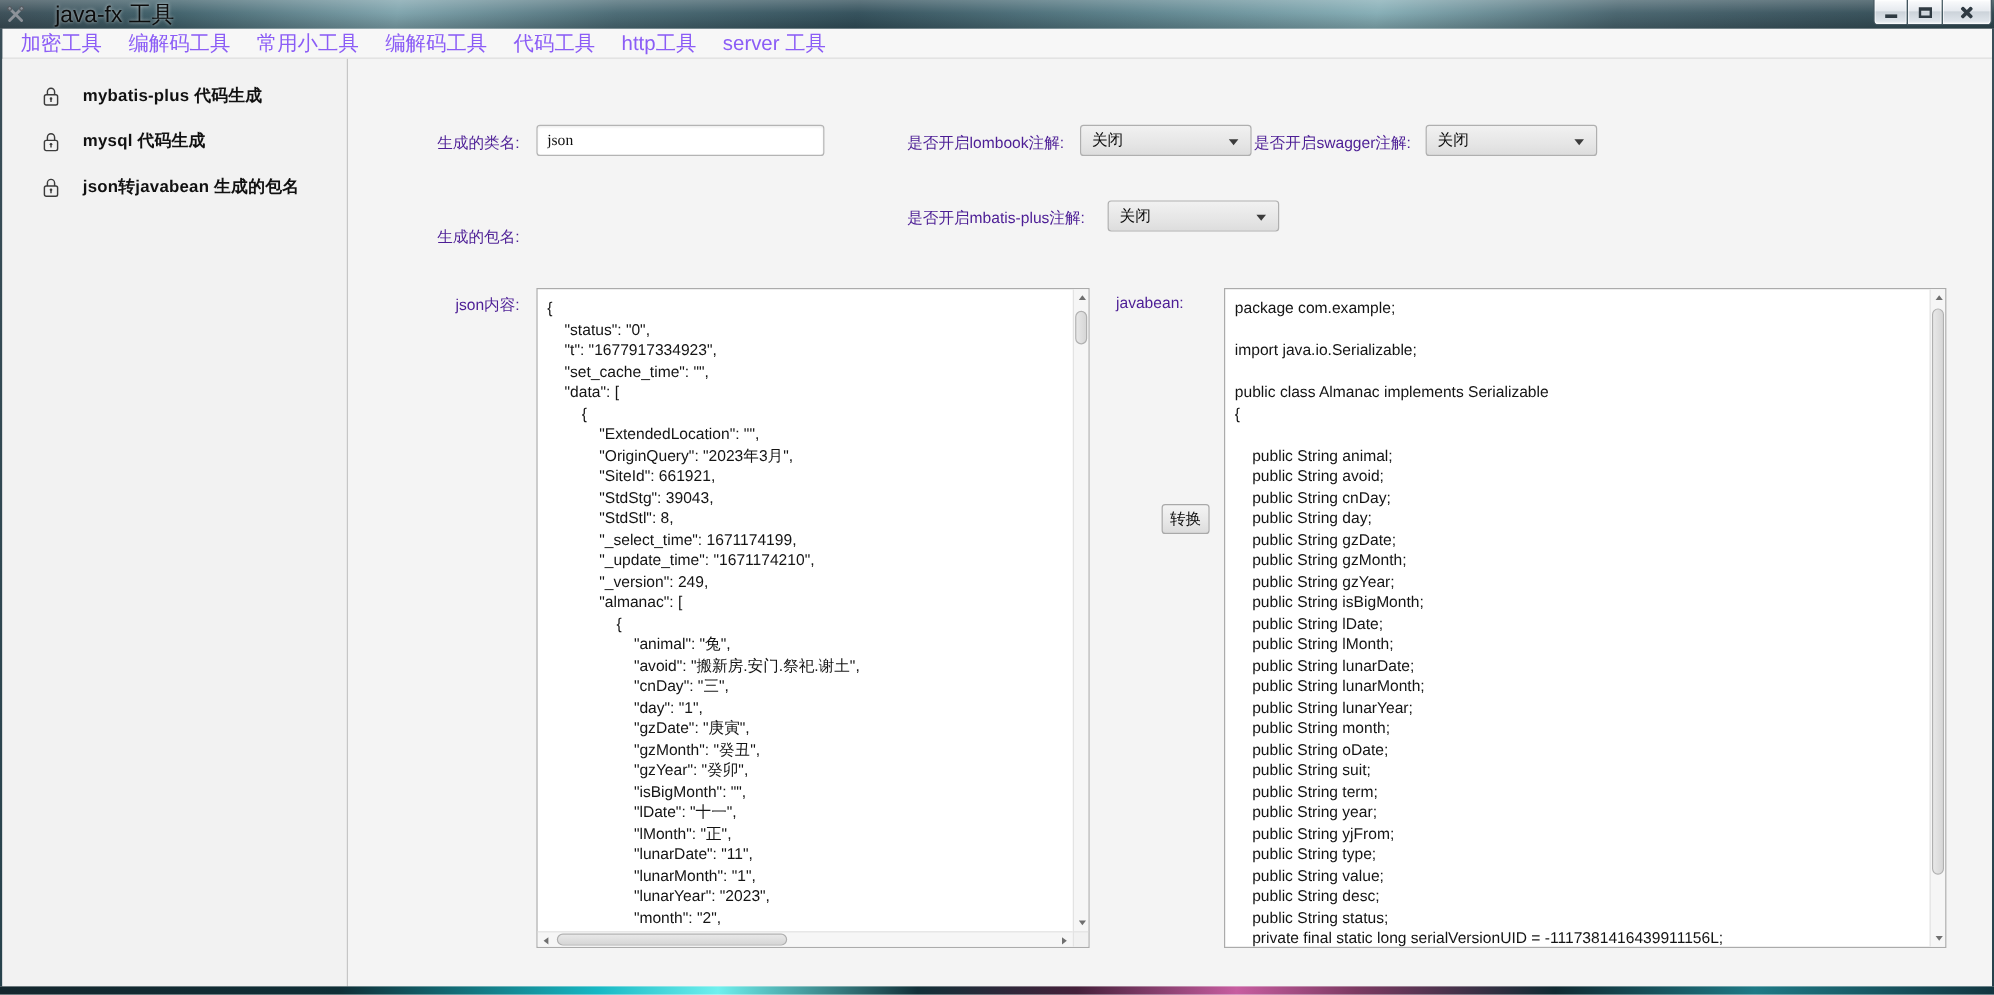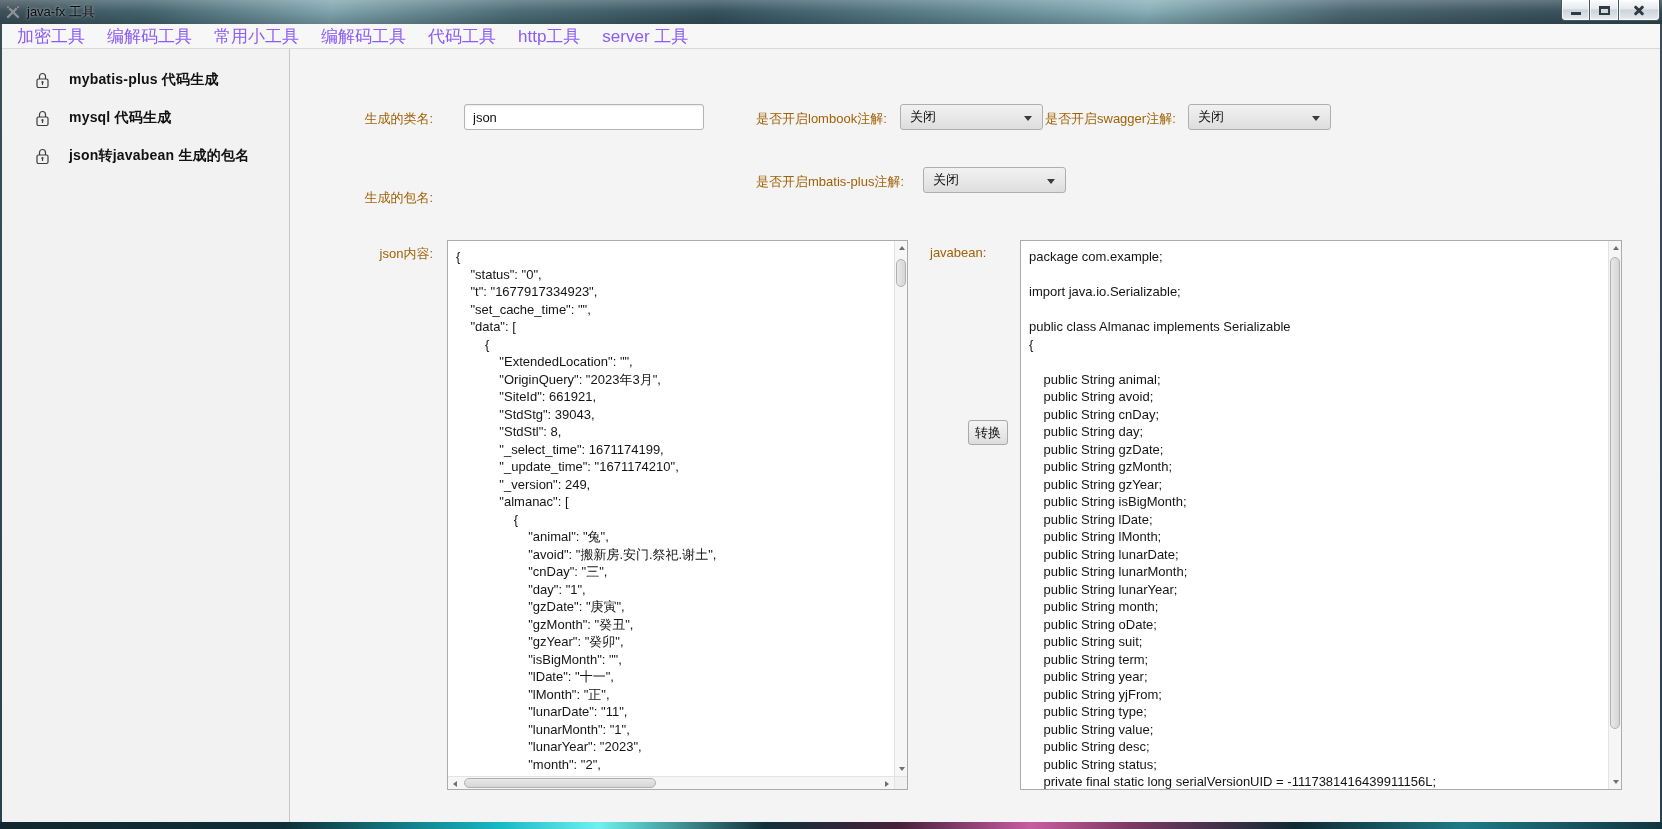--- a/index.html
+++ b/index.html
@@ -9,21 +9,21 @@
 
   
   .titlebar {
     position:absolute; left:0; top:0; width:1662px; height:24px;
     background:
       linear-gradient(180deg, rgba(255,255,255,.22), rgba(255,255,255,.02) 45%, rgba(0,0,0,.18)),
       linear-gradient(100deg,#3b4e57 0%,#41626c 9%,#7fa4ad 20%,#4b6b75 31%,#33505b 43%,#5d838d 57%,#86aeb6 69%,#49656f 81%,#3a545e 91%,#2f4850 100%);
     display:flex; align-items:center;
   }
   .app-icon { width:16px; height:16px; margin:0 6px 0 5px; display:inline-flex; }
-  .title-text { font-size:13px; color:#0c0c0c; text-shadow:0 0 3px rgba(255,255,255,.7); }
+  .title-text { font-size:19px; color:#0c0c0c; text-shadow:0 0 3px rgba(255,255,255,.7);margin-left:19px; }
   .win-controls { position:absolute; right:2px; top:0; display:flex; }
   .wbtn {
     height:21px; display:flex; align-items:center; justify-content:center;
     background:linear-gradient(180deg,#fbfcfd 0%,#e6eaef 44%,#ccd3da 50%,#dde3e9 85%,#eef1f4 100%);
     border:1px solid #44565f; border-top:none; box-shadow:inset 0 0 0 1px rgba(255,255,255,.65);
     cursor:pointer;
   }
   .wbtn.min { width:28px; border-bottom-left-radius:4px; border-right:none; }
   .wbtn.max { width:29px; border-right:none; }
   .wbtn.close { width:42px; border-bottom-right-radius:4px; }
@@ -55,21 +55,21 @@
   
   .main { position:absolute; left:2px; top:49px; width:1658px; height:773px; display:flex; }
   .sidebar { width:288px; height:100%; background:#f2f2f2; border-right:1px solid #c6c6c6; padding-top:12px; }
   .side-item { display:flex; align-items:center; height:38px; padding-left:33px; cursor:pointer; }
   .lock-icon { width:15px; height:17px; margin-right:19px; flex:0 0 15px; display:inline-flex; }
   .side-label { font-size:14px; font-weight:600; color:#111; letter-spacing:.2px; }
 
   .content { position:relative; flex:1; background:#f4f4f4; }
 
   
-  .flabel { position:absolute; font-size:13px; color:#a16207; white-space:nowrap; }
+  .flabel { position:absolute; font-size:13px; color:#4c1d95; white-space:nowrap; }
   .flabel.ralign { text-align:right; }
   .tfield {
     position:absolute; height:26px; width:240px; font-size:13px; color:#111;
     background:#fff; border:1px solid #b4b4b4; border-radius:3px; padding:0 8px;
     box-shadow:inset 0 1px 2px rgba(0,0,0,.08); outline:none;
     font-family:"Liberation Sans","DejaVu Sans",sans-serif;
   }
   .combo {
     position:absolute; height:26px; width:143px; border:1px solid #afafaf; border-radius:3px;
     background:linear-gradient(180deg,#f1f1f1 0%,#e6e6e6 60%,#dddddd 100%);
@@ -189,21 +189,21 @@
             <line x1="7.5" y1="11" x2="7.5" y2="13"></line>
           </svg>
         </span>
         <span class="side-label">json转javabean 生成的包名</span>
       </div>
     </div>
 
     <div class="content">
 
       <div class="flabel ralign" style="left:0; width:143px; top:61px;">生成的类名:</div>
-      <input class="tfield" style="left: 174px; top: 55px;" value="json">
+      <input class="tfield" style="left: 157px; top: 55px; font-family: Liberation Serif, serif;" value="json">
       <div class="flabel" style="left:466px; top:61px;">是否开启lombook注解:</div>
       <div class="combo" style="left:610px; top:55px;">
         <span class="combo-text">关闭</span>
         <span class="combo-arrow"></span>
       </div>
       <div class="flabel" style="left:755px; top:61px;">是否开启swagger注解:</div>
       <div class="combo" style="left:898px; top:55px;">
         <span class="combo-text">关闭</span>
         <span class="combo-arrow"></span>
       </div>

